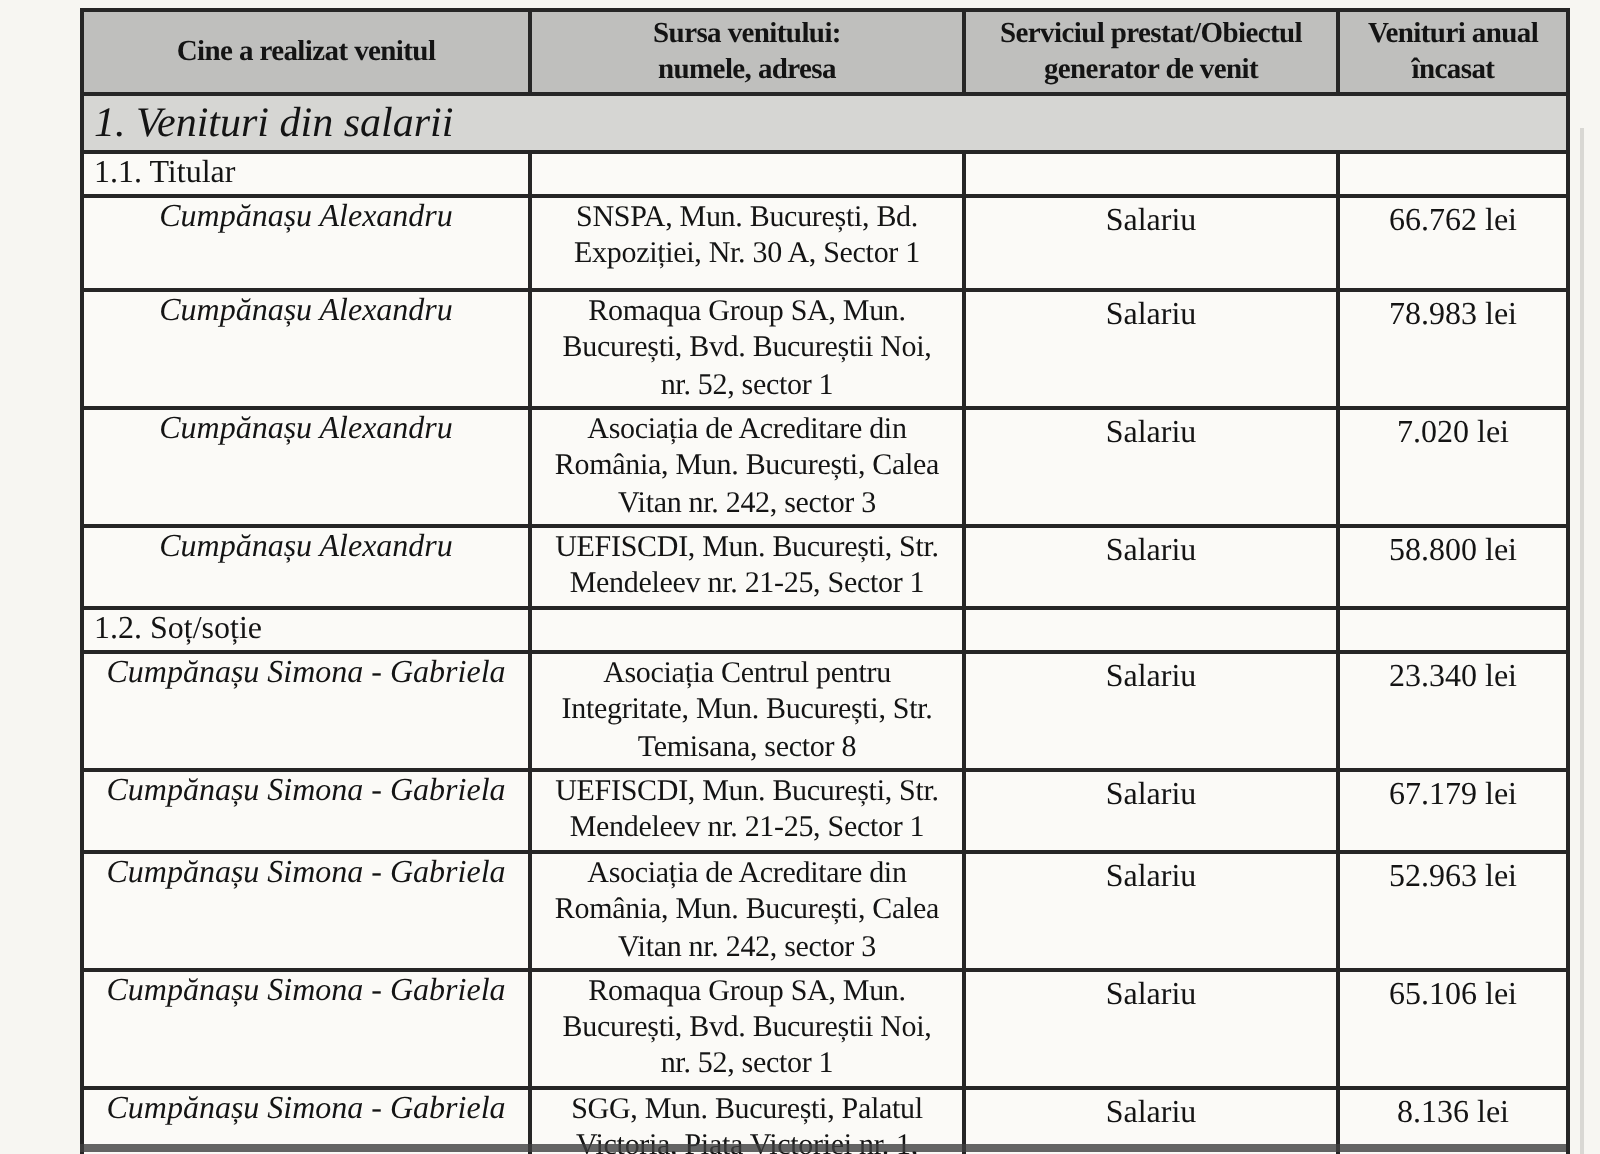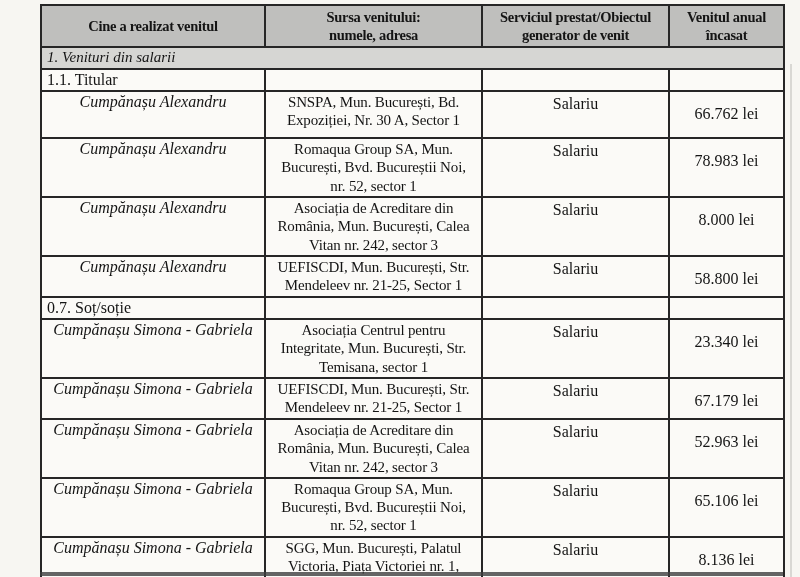--- a/index.html
+++ b/index.html
@@ -17,27 +17,27 @@
     border:2px solid var(--border);
     vertical-align:top;text-align:center;
     font-size:16px;line-height:1.16;padding:1px 3px;overflow:hidden;
   }
   th.colhead{
     background:var(--header-bg);font-weight:bold;font-size:14.5px;letter-spacing:-0.3px;
     vertical-align:middle;white-space:pre-line;line-height:1.25;padding:2px 1px;
   }
   td.band{
     background:var(--band-bg);font-style:italic;text-align:left;
-    padding:1px 5px;font-size:15px;
+    padding:1px 5px;font-size:21px;
   }
   td.sub{text-align:left;padding:1px 5px;vertical-align:middle;}
   td.who{white-space:pre;font-style:italic;}
   td.src{white-space:pre;font-size:15px;letter-spacing:-0.15px;line-height:1.22;margin-left:36px;}
   td.svc{padding-top:3px;}
-  td.amt{padding-top:13px;}
+  td.amt{padding-top:3px;}
   .v-mid{vertical-align:middle;}
   .cut-row{position:absolute;left:40px;top:572px;width:743px;height:4px;background:#3f3f3f;opacity:.8;}
   .scan-edge{position:absolute;left:790px;top:64px;width:2px;height:513px;background:#c9c7c3;opacity:.65;}
 </style>
 </head>
 <body>
 
 <table class="decl-table">
   <colgroup>
     <col style="width:224px">
@@ -45,21 +45,21 @@
       <col style="width:187px">
       <col style="width:115px">
   </colgroup>
   <tbody>
       <tr style="height:42px">
     <th class="colhead">Cine a realizat venitul</th>
     <th class="colhead">Sursa venitului:
 numele, adresa</th>
     <th class="colhead">Serviciul prestat/Obiectul
 generator de venit</th>
-    <th class="colhead">Venitul anual
+    <th class="colhead">Venituri anual
 încasat</th>
   </tr>
   <tr style="height:19px">
     <td class="band" colspan="4">1. Venituri din salarii</td>
   </tr>
   <tr style="height:22px">
     <td class="sub">1.1. Titular</td>
     <td></td>
     <td></td>
     <td></td>
@@ -79,42 +79,42 @@
 nr. 52, sector 1</td>
     <td class="svc">Salariu</td>
     <td class="amt v-mid">78.983 lei</td>
   </tr>
   <tr style="height:55px">
     <td class="who">Cumpănașu Alexandru</td>
     <td class="src">Asociația de Acreditare din
 România, Mun. București, Calea
 Vitan nr. 242, sector 3</td>
     <td class="svc">Salariu</td>
-    <td class="amt">8.000 lei</td>
+    <td class="amt">7.020 lei</td>
   </tr>
   <tr style="height:40px">
     <td class="who">Cumpănașu Alexandru</td>
     <td class="src">UEFISCDI, Mun. București, Str.
 Mendeleev nr. 21-25, Sector 1</td>
     <td class="svc">Salariu</td>
     <td class="amt">58.800 lei</td>
   </tr>
 
   <tr style="height:20px">
-    <td class="sub">0.7. Soț/soție</td>
+    <td class="sub">1.2. Soț/soție</td>
     <td></td>
     <td></td>
     <td></td>
   </tr>
 
   <tr style="height:55px">
     <td class="who">Cumpănașu Simona - Gabriela</td>
     <td class="src">Asociația Centrul pentru
 Integritate, Mun. București, Str.
-Temisana, sector 1</td>
+Temisana, sector 8</td>
     <td class="svc">Salariu</td>
     <td class="amt">23.340 lei</td>
   </tr>
   <tr style="height:41px">
     <td class="who">Cumpănașu Simona - Gabriela</td>
     <td class="src">UEFISCDI, Mun. București, Str.
 Mendeleev nr. 21-25, Sector 1</td>
     <td class="svc">Salariu</td>
     <td class="amt">67.179 lei</td>
   </tr>

